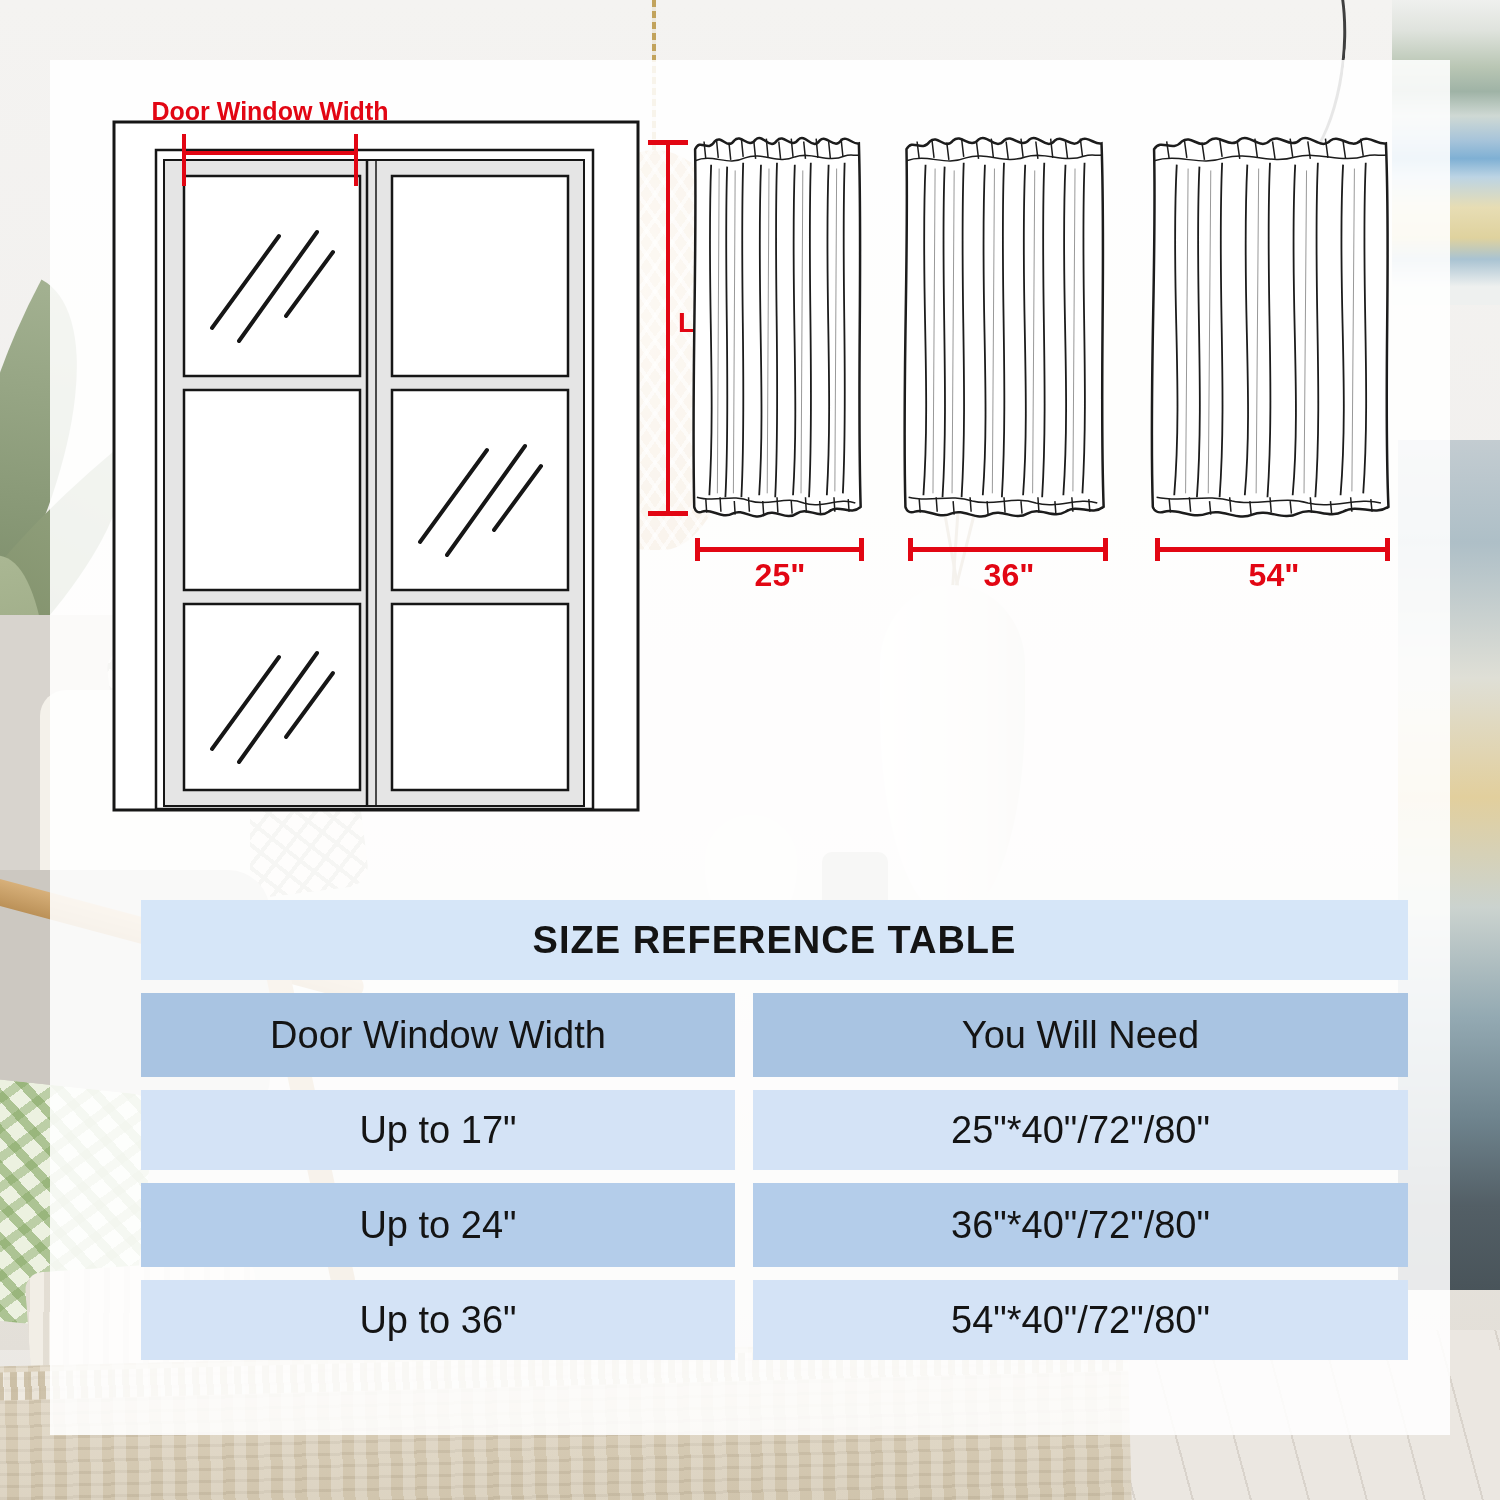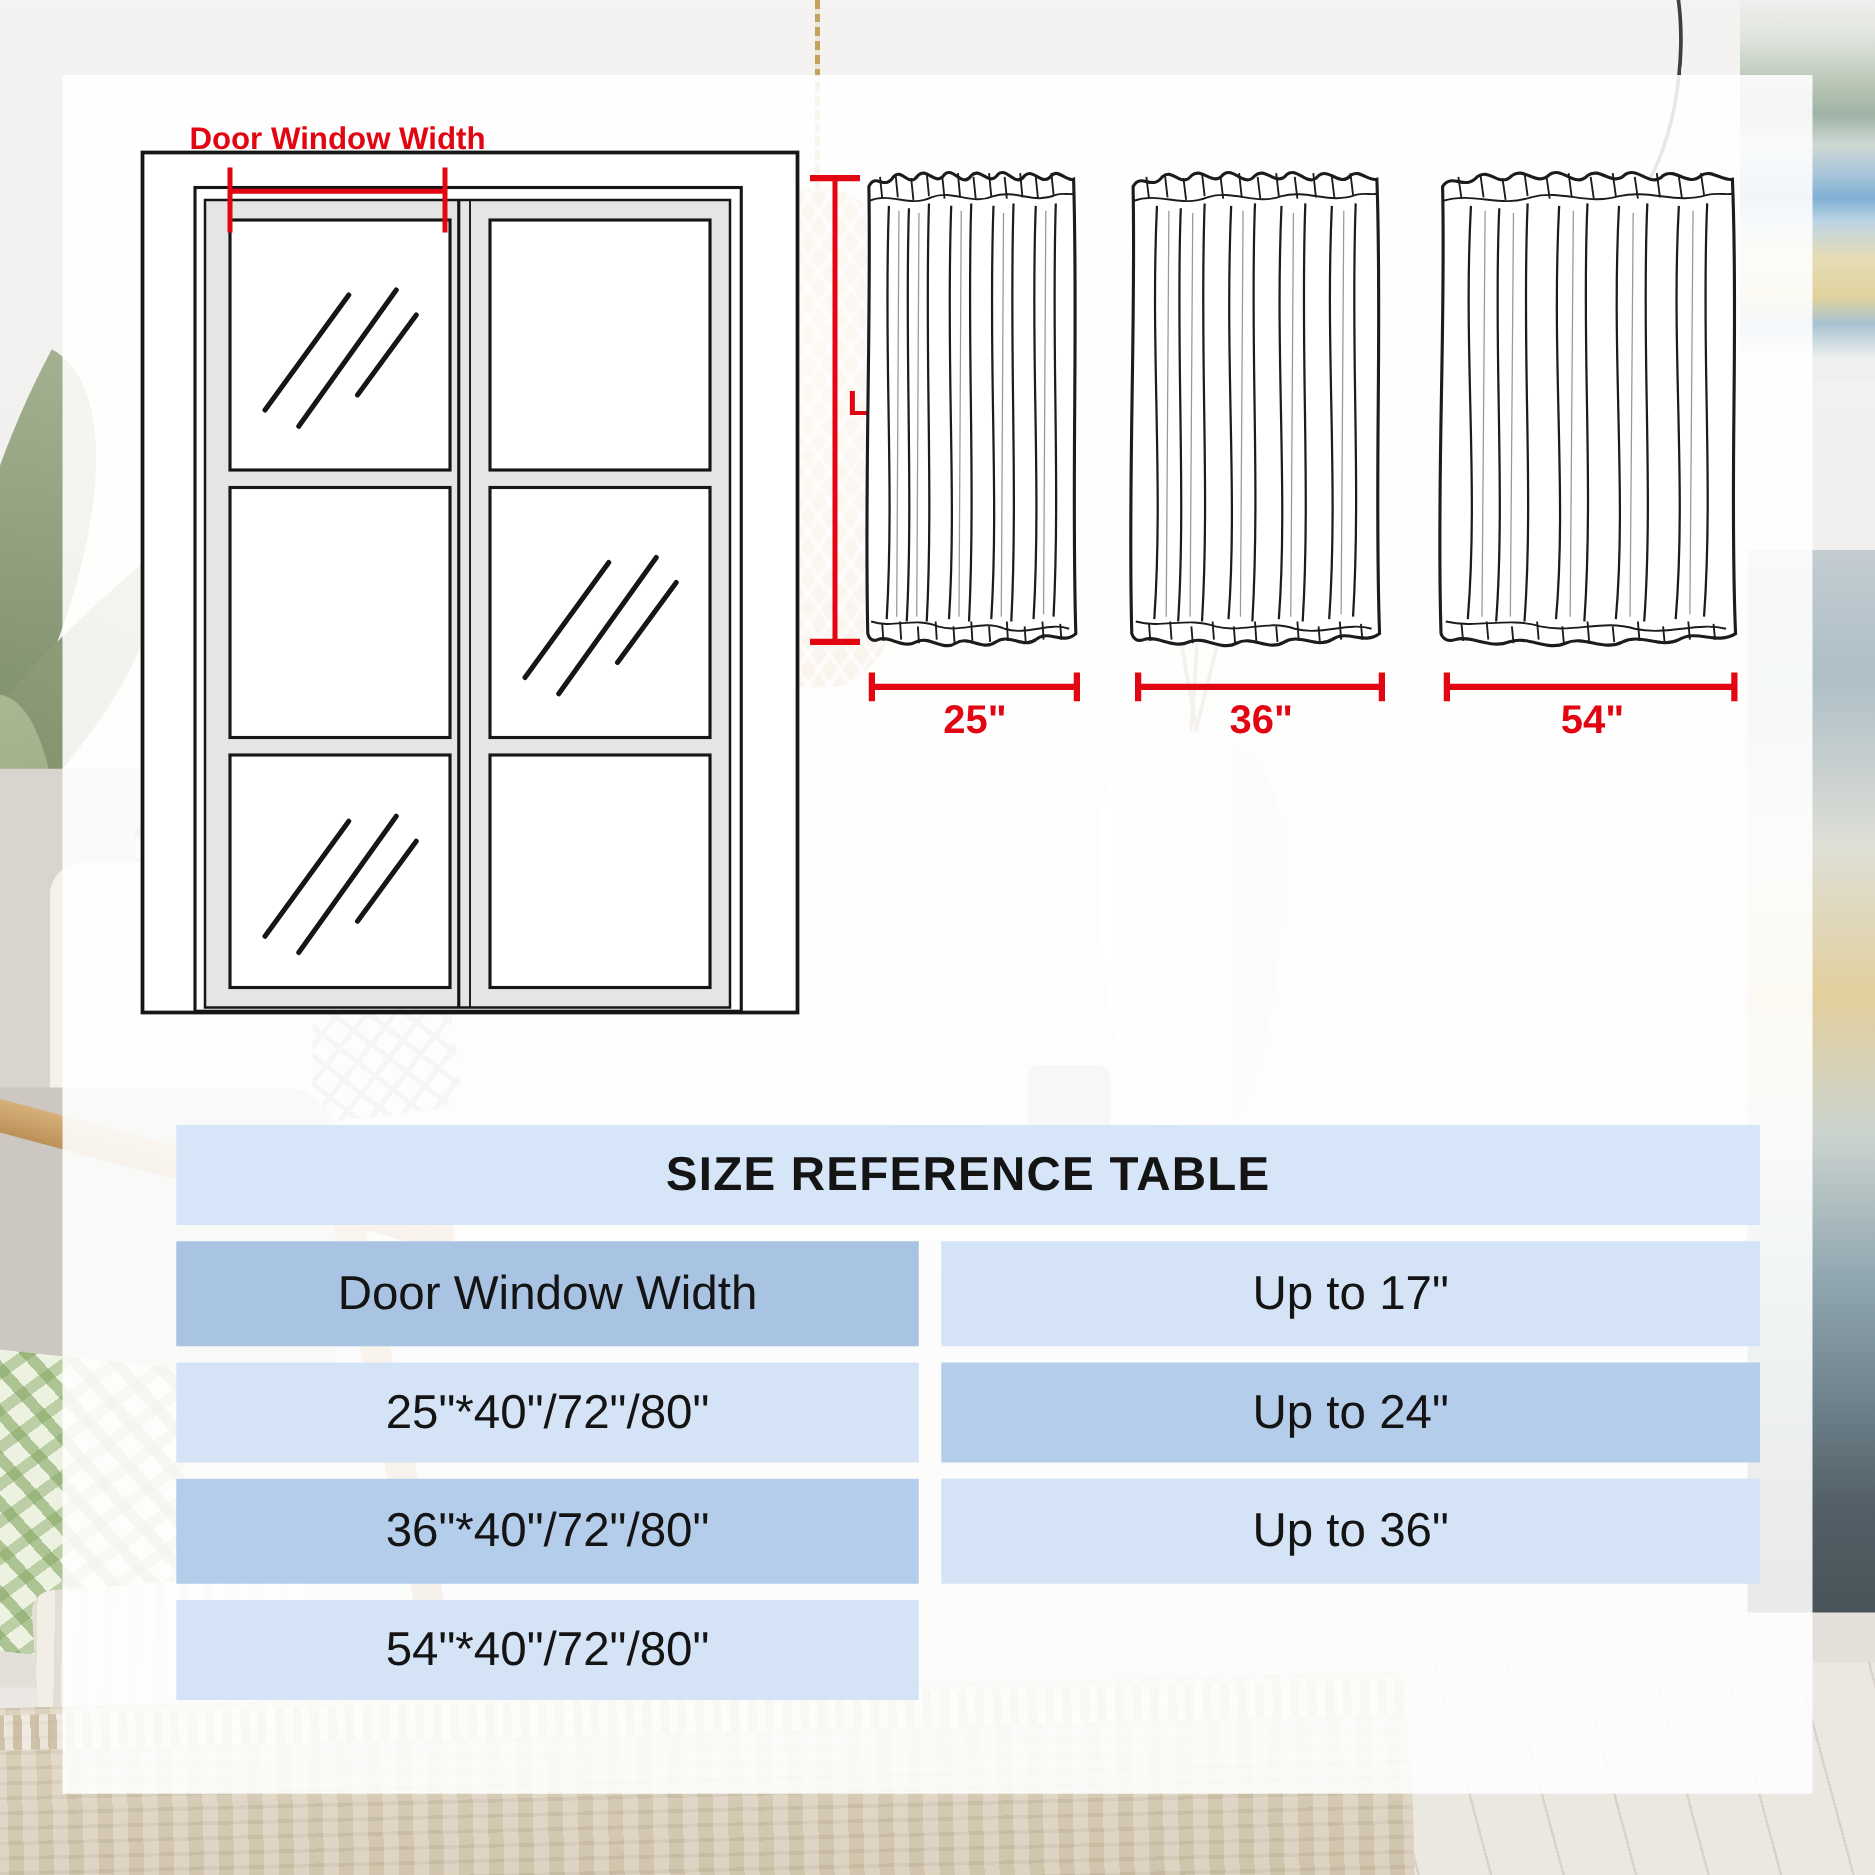--- a/index.html
+++ b/index.html
@@ -240,20 +240,21 @@
   <div class="abs content red-label lbl-w2">36"</div>
 
   <div class="abs content red wdim-line3"></div>
   <div class="abs content red wdim-t3a"></div>
   <div class="abs content red wdim-t3b"></div>
   <div class="abs content red-label lbl-w3">54"</div>
 
   <div class="abs size-table">
     <div class="cell t-title">SIZE REFERENCE TABLE</div>
     <div class="cell t-head">Door Window Width</div>
+    <div class="cell t-head">You Will Need</div>
     <div class="cell t-light">Up to 17"</div>
     <div class="cell t-light">25"*40"/72"/80"</div>
     <div class="cell t-mid">Up to 24"</div>
     <div class="cell t-mid">36"*40"/72"/80"</div>
     <div class="cell t-light">Up to 36"</div>
     <div class="cell t-light">54"*40"/72"/80"</div>
   </div>
 
 </div>
 

